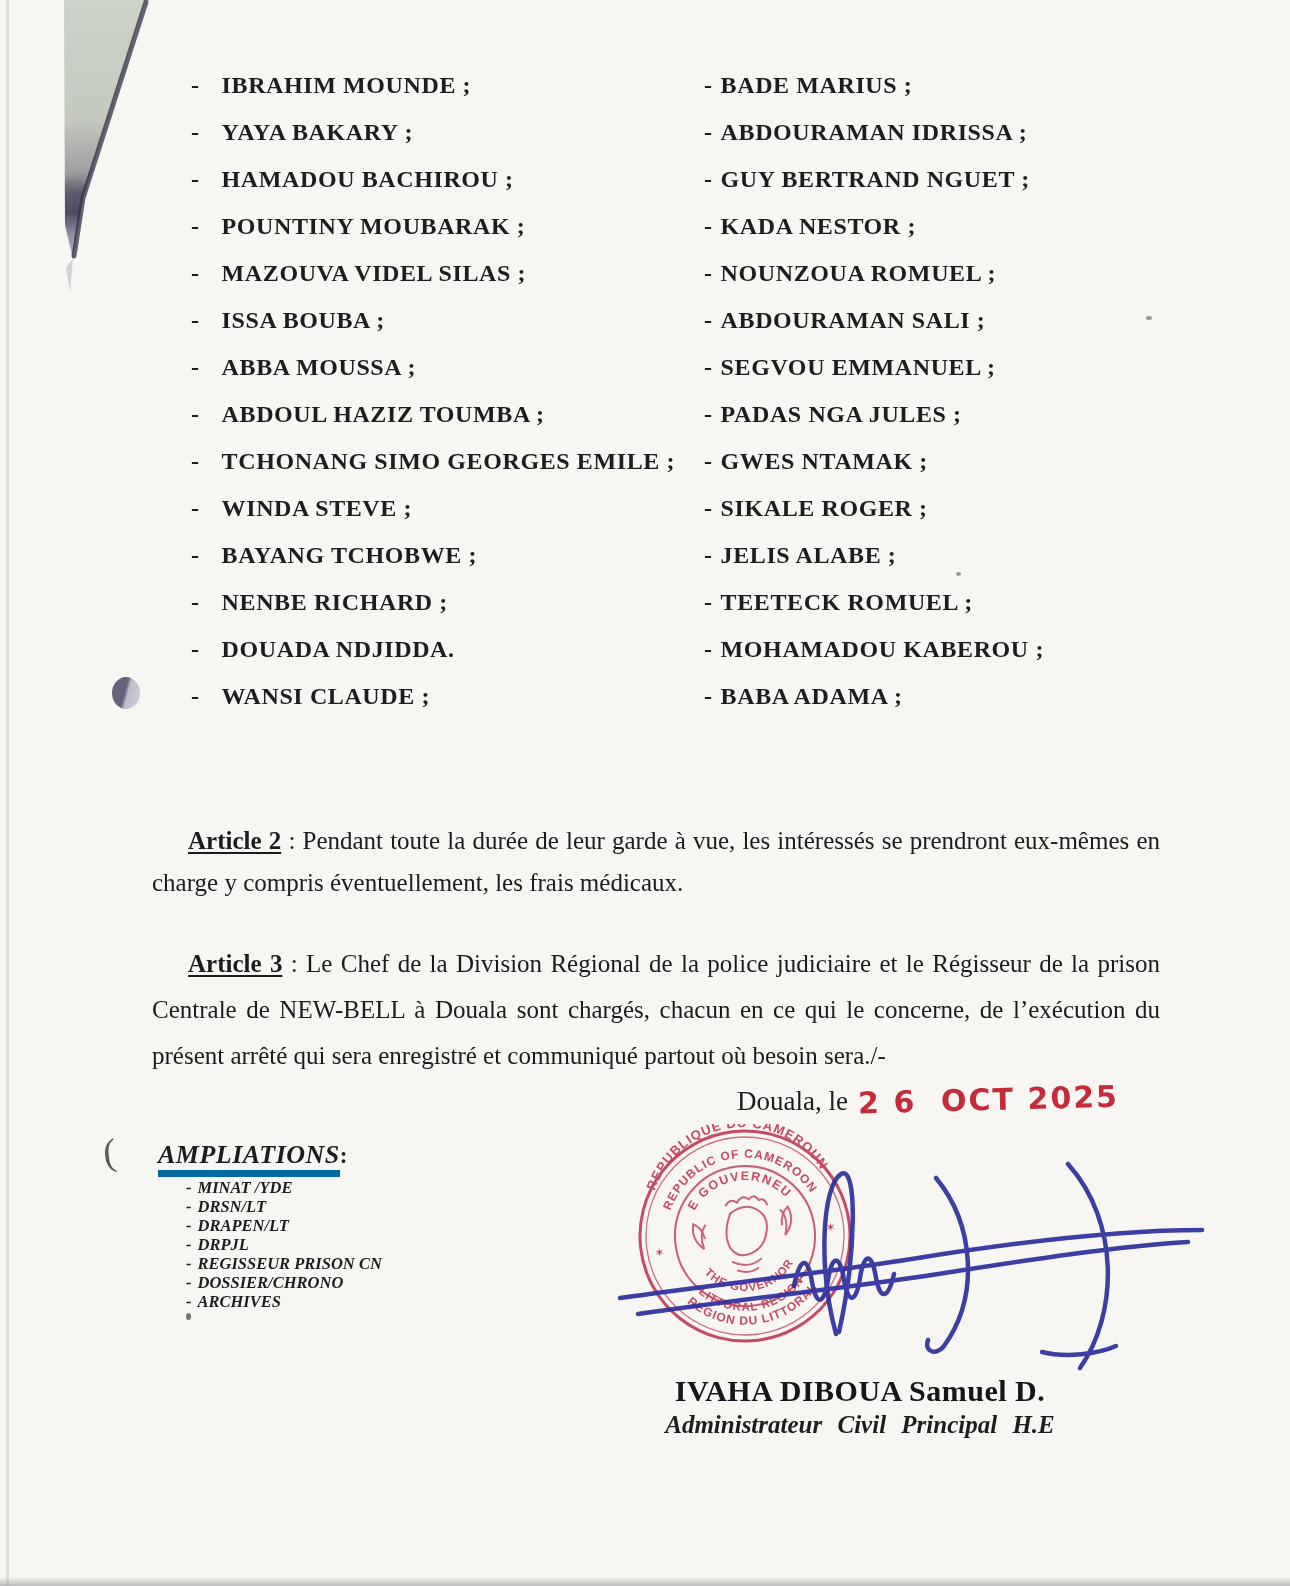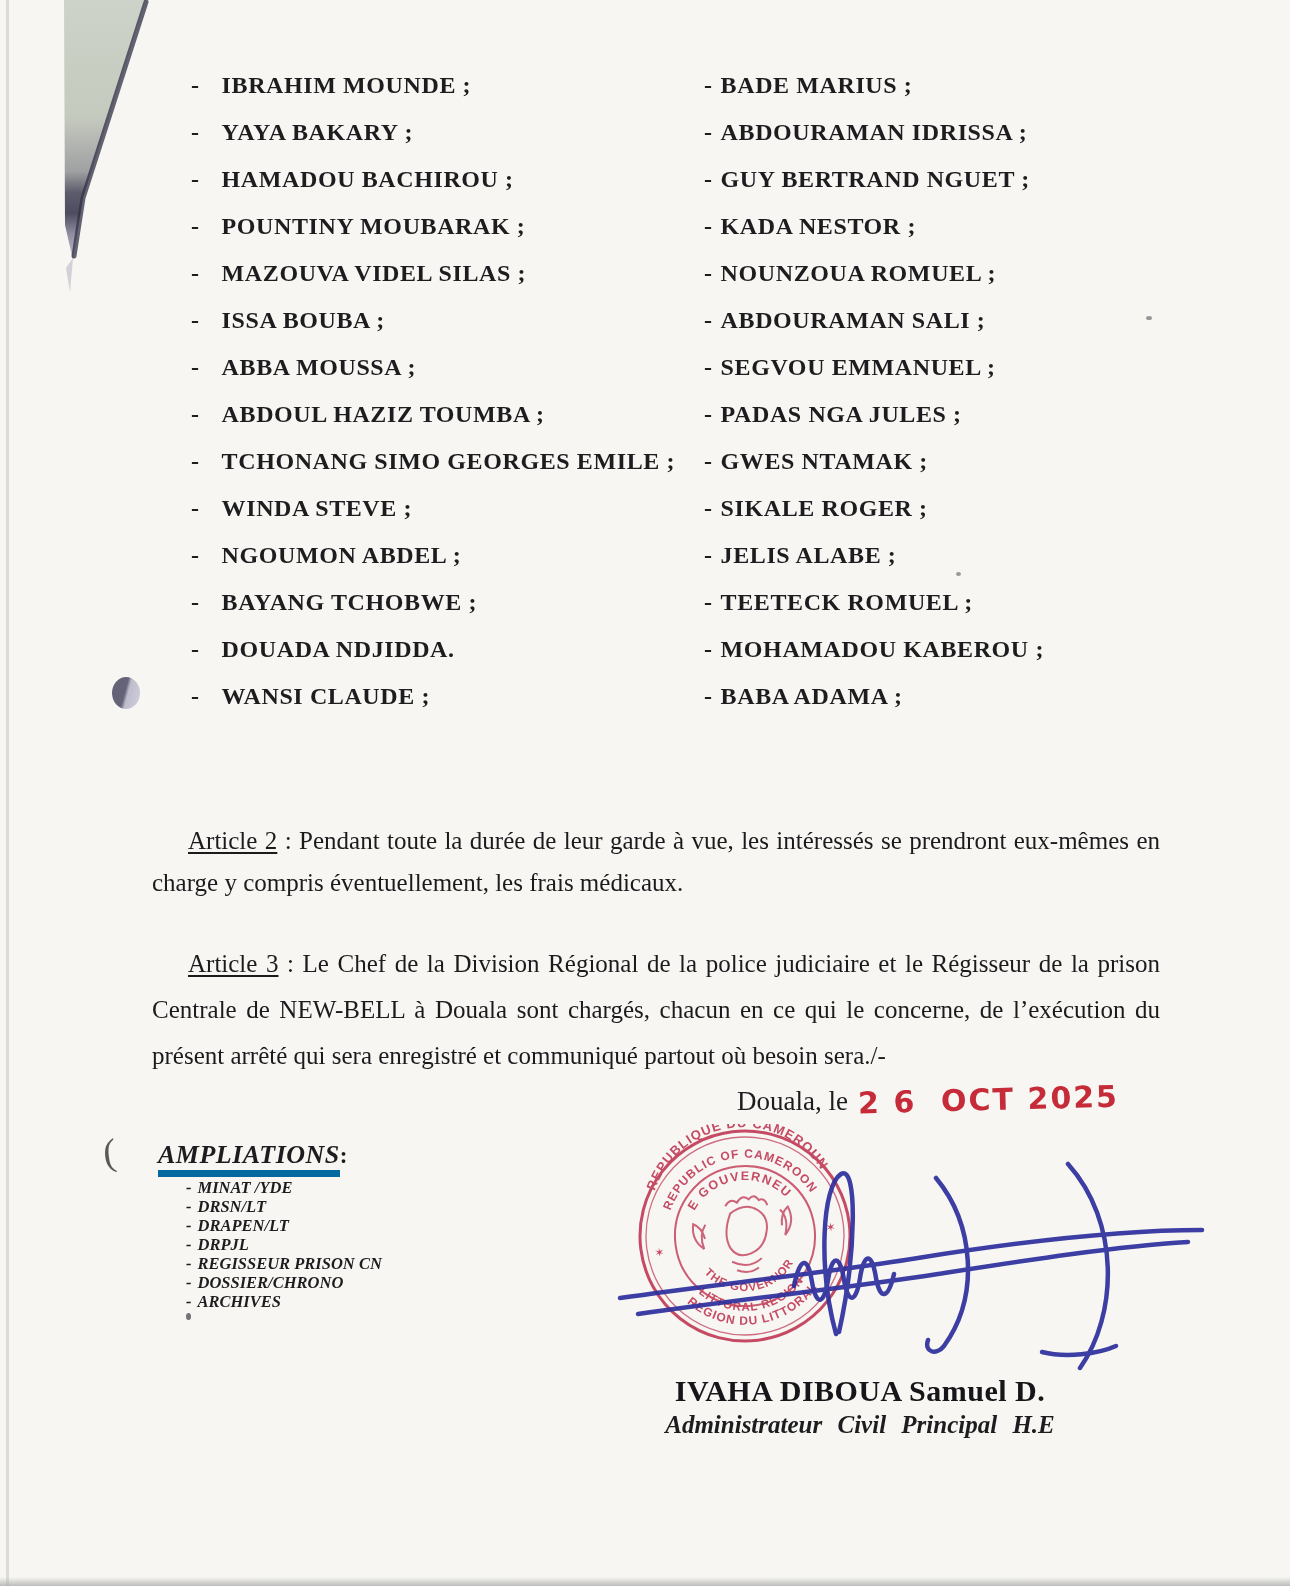--- a/index.html
+++ b/index.html
@@ -12,21 +12,21 @@
   .names-col{position:absolute;top:72px;list-style:none;margin:0;padding:0;}
   .names-col.left{left:190px;}
   .names-col.right{left:703px;}
   .name-item{font-size:24px;line-height:26px;margin:0 0 21px 1px;font-weight:700;
         letter-spacing:.6px;white-space:pre;}
   .left .dash{margin-right:22px;font-weight:700;}
   .right .dash{margin-right:8px;font-weight:700;}
   
   .article{position:absolute;left:152px;width:1008px;font-size:25px;text-align:justify;
         text-indent:36px;color:#1b1b1e;}
-  .article .lbl{font-weight:400;text-decoration:underline;text-underline-offset:3px;}
+  .article .lbl{font-weight:700;text-decoration:underline;text-underline-offset:3px;}
   #article2{top:795px;line-height:42px;}
   #article3{top:916px;line-height:46px;}
   
   .dateline{position:absolute;left:737px;top:1082px;font-size:27px;white-space:pre;}
   .date-stamp{display:inline-block;margin-left:10px;font-family:"DejaVu Sans",sans-serif;
         font-weight:bold;font-size:30px;color:#c3212f;letter-spacing:2px;transform:rotate(-1.5deg);
         white-space:pre;opacity:.95;}
   
   .ampliations{position:absolute;left:158px;top:1140px;}
   .amp-title{font-size:26px;font-weight:700;font-style:italic;letter-spacing:.5px;
@@ -98,24 +98,24 @@
       <li class="name-item"><span class="dash">-</span><span class="nm">ISSA BOUBA ;</span></li>
 
       <li class="name-item"><span class="dash">-</span><span class="nm">ABBA MOUSSA ;</span></li>
 
       <li class="name-item"><span class="dash">-</span><span class="nm">ABDOUL HAZIZ TOUMBA ;</span></li>
 
       <li class="name-item"><span class="dash">-</span><span class="nm">TCHONANG SIMO GEORGES EMILE ;</span></li>
 
       <li class="name-item"><span class="dash">-</span><span class="nm">WINDA STEVE ;</span></li>
 
-      <li class="name-item"><span class="dash">-</span><span class="nm">NGOUMON ABDEL ;</span></li>
 
       <li class="name-item"><span class="dash">-</span><span class="nm">BAYANG TCHOBWE ;</span></li>
 
+      <li class="name-item"><span class="dash">-</span><span class="nm">NENBE RICHARD ;</span></li>
 
       <li class="name-item"><span class="dash">-</span><span class="nm">DOUADA NDJIDDA.</span></li>
 
       <li class="name-item"><span class="dash">-</span><span class="nm">WANSI CLAUDE ;</span></li>
     </ul>
   <ul class="names-col right">
 
       <li class="name-item"><span class="dash">-</span><span class="nm">BADE MARIUS ;</span></li>
 
       <li class="name-item"><span class="dash">-</span><span class="nm">ABDOURAMAN IDRISSA ;</span></li>

